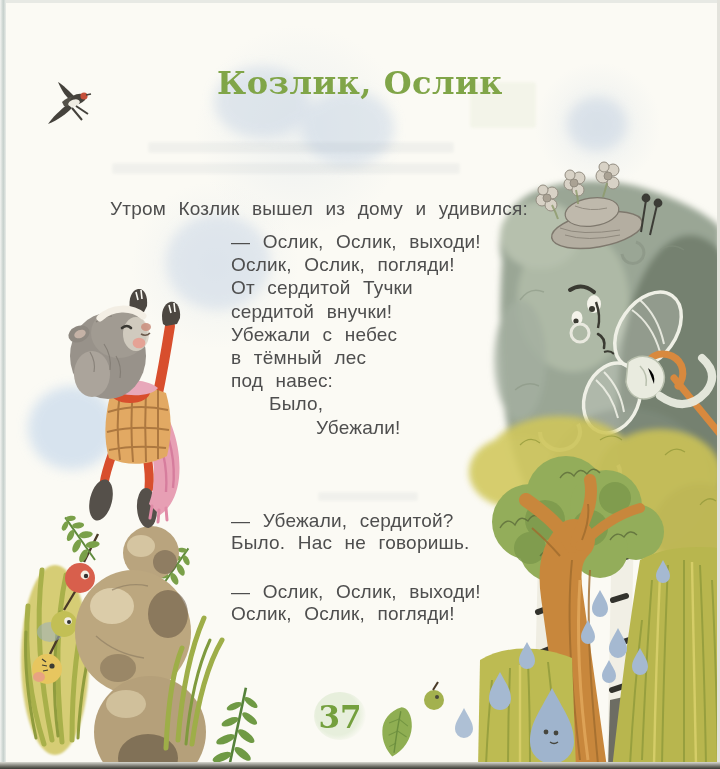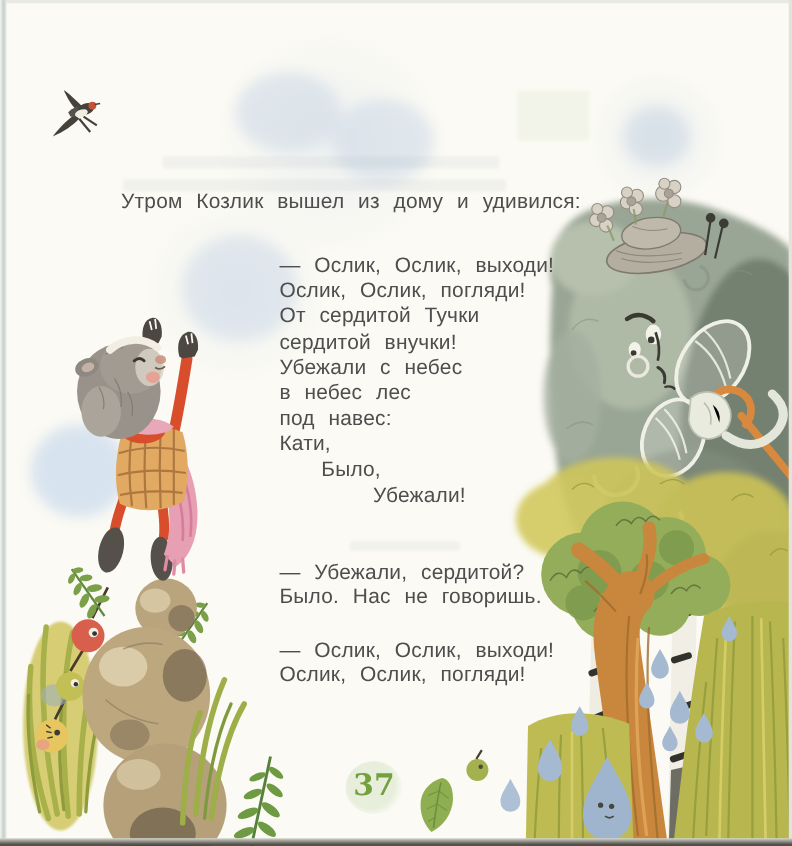--- a/index.html
+++ b/index.html
@@ -28,34 +28,34 @@
   .ghost.g2{left:112px;top:163px;width:348px;height:11px;}
   .ghost.g3{left:318px;top:492px;width:100px;height:9px;}
   .ghost.g4{left:470px;top:82px;width:66px;height:46px;background:#7fa644;opacity:.06;}
 
   .title{
     position:absolute; left:120px; top:62px; width:480px; text-align:center;
     font-family:"DejaVu Serif", serif; font-weight:bold;
     font-size:32px; line-height:42px; color:#80a548; letter-spacing:.5px;
   }
   .bodytext{color:#4e4e4e; font-size:19px; word-spacing:7px; letter-spacing:.2px;}
-  .intro{position:absolute; left:110px; top:173px; white-space:nowrap;}
-  .stanza{position:absolute; left:254px;}
+  .intro{position:absolute; left:110px; top:198px; white-space:nowrap;}
+  .stanza{position:absolute; left:231px;}
   .stanza div{white-space:nowrap;}
   .s1{top:230px; line-height:23.2px;}
   .s2{top:510px; line-height:22px;}
   .s3{top:581px; line-height:22px;}
   .ind1{margin-left:38px;}
   .ind2{margin-left:85px;}
 
   .pagenum-wrap{position:absolute;left:314px;top:692px;width:52px;height:48px;}
   .pagenum-circle{position:absolute;left:0;top:0;width:52px;height:48px;border-radius:50%;
     background:radial-gradient(circle at 45% 45%, #e7efdc 55%, rgba(231,239,220,0) 75%);}
   .pagenum{position:absolute;left:0;top:7px;width:52px;text-align:center;
-    font-family:"DejaVu Serif", serif;font-weight:bold;font-size:27px;color:#74a03e;}
+    font-family:"DejaVu Serif", serif;font-weight:bold;font-size:31px;color:#74a03e;}
 </style>
 </head>
 <body>
 
 <div id="page">
 
   <svg width="720" height="769" viewBox="0 0 720 769">
     <defs>
       <filter id="soft" x="-30%" y="-30%" width="160%" height="160%">
           <feGaussianBlur stdDeviation="3"></feGaussianBlur>
@@ -512,33 +512,33 @@
       <path d="M433,690 l5,-8" stroke="#4a3a28" stroke-width="2"></path>
     </g>
   </svg>
 
   <div class="ghost g1"></div>
   <div class="ghost g2"></div>
   <div class="ghost g3"></div>
   <div class="ghost g4"></div>
 
   <div class="title">
+    <div>Козлик, Ослик</div>
   </div>
 
   <div class="bodytext intro">Утром Козлик вышел из дому и удивился:</div>
 
   <div class="bodytext stanza s1">
     <div>— Ослик, Ослик, выходи!</div>
     <div>Ослик, Ослик, погляди!</div>
     <div>От сердитой Тучки</div>
     <div>сердитой внучки!</div>
     <div>Убежали с небес</div>
-    <div>в небес лес</div>
+    <div>в тёмный лес</div>
     <div>под навес:</div>
-    <div>Кати,</div>
     <div class="ind1">Было,</div>
     <div class="ind2">Убежали!</div>
   </div>
 
   <div class="bodytext stanza s2">
     <div>— Убежали, сердитой?</div>
     <div>Было. Нас не говоришь.</div>
   </div>
 
   <div class="bodytext stanza s3">

